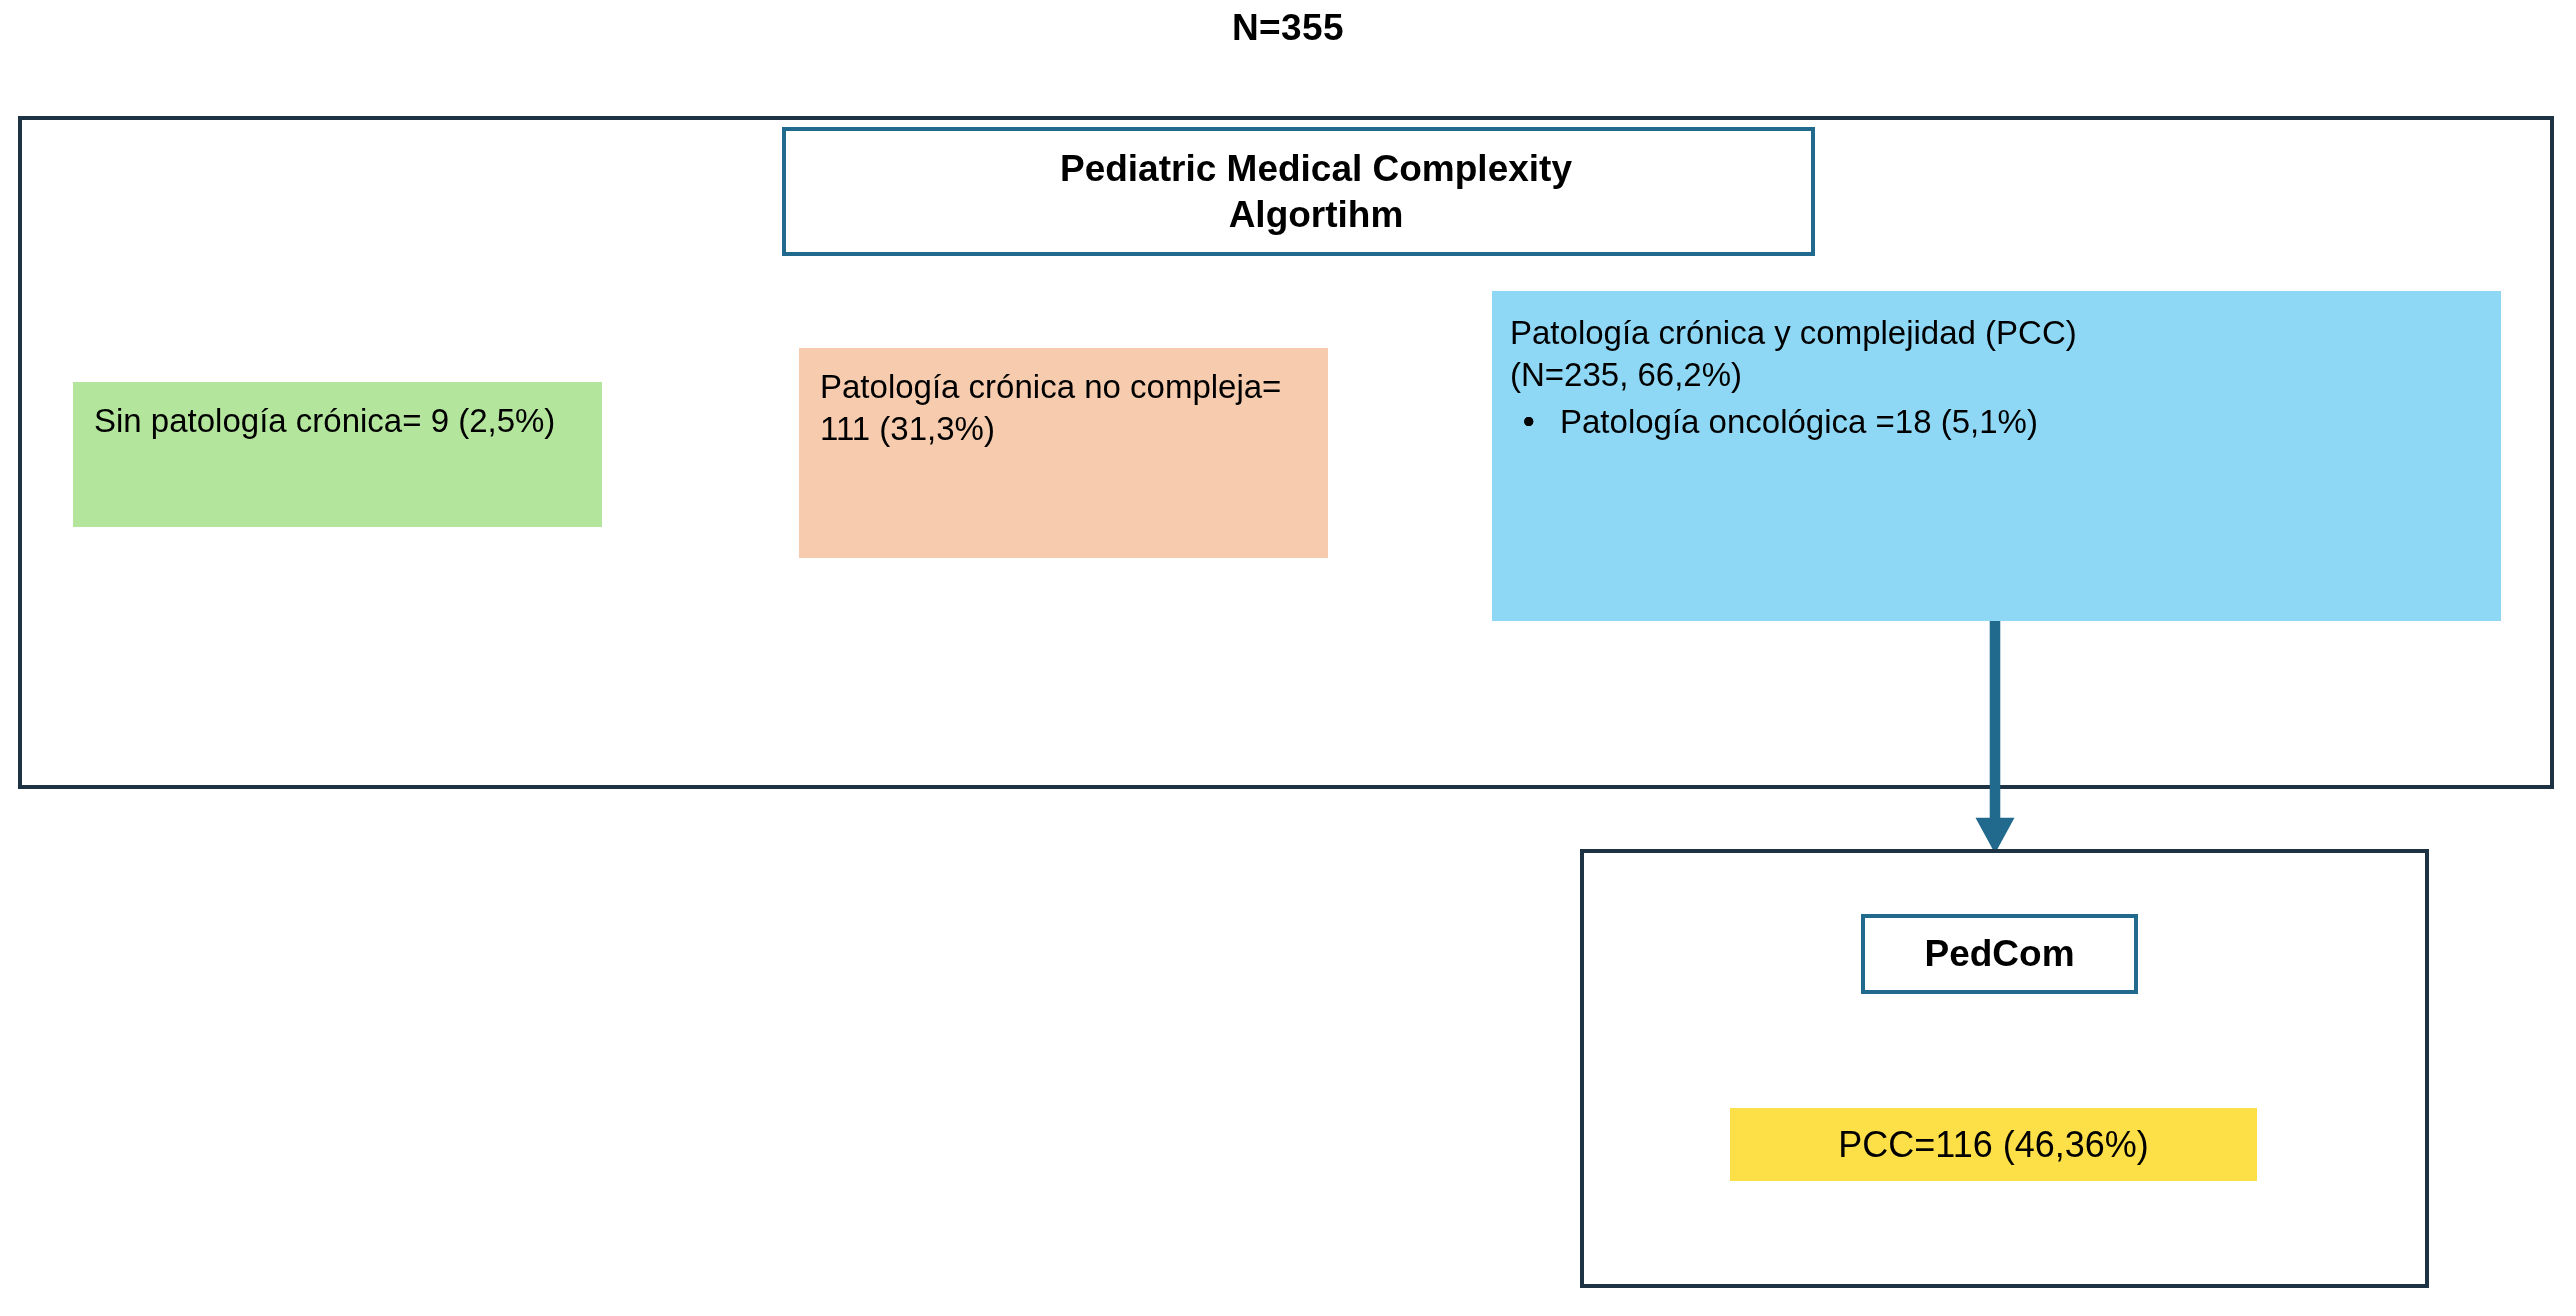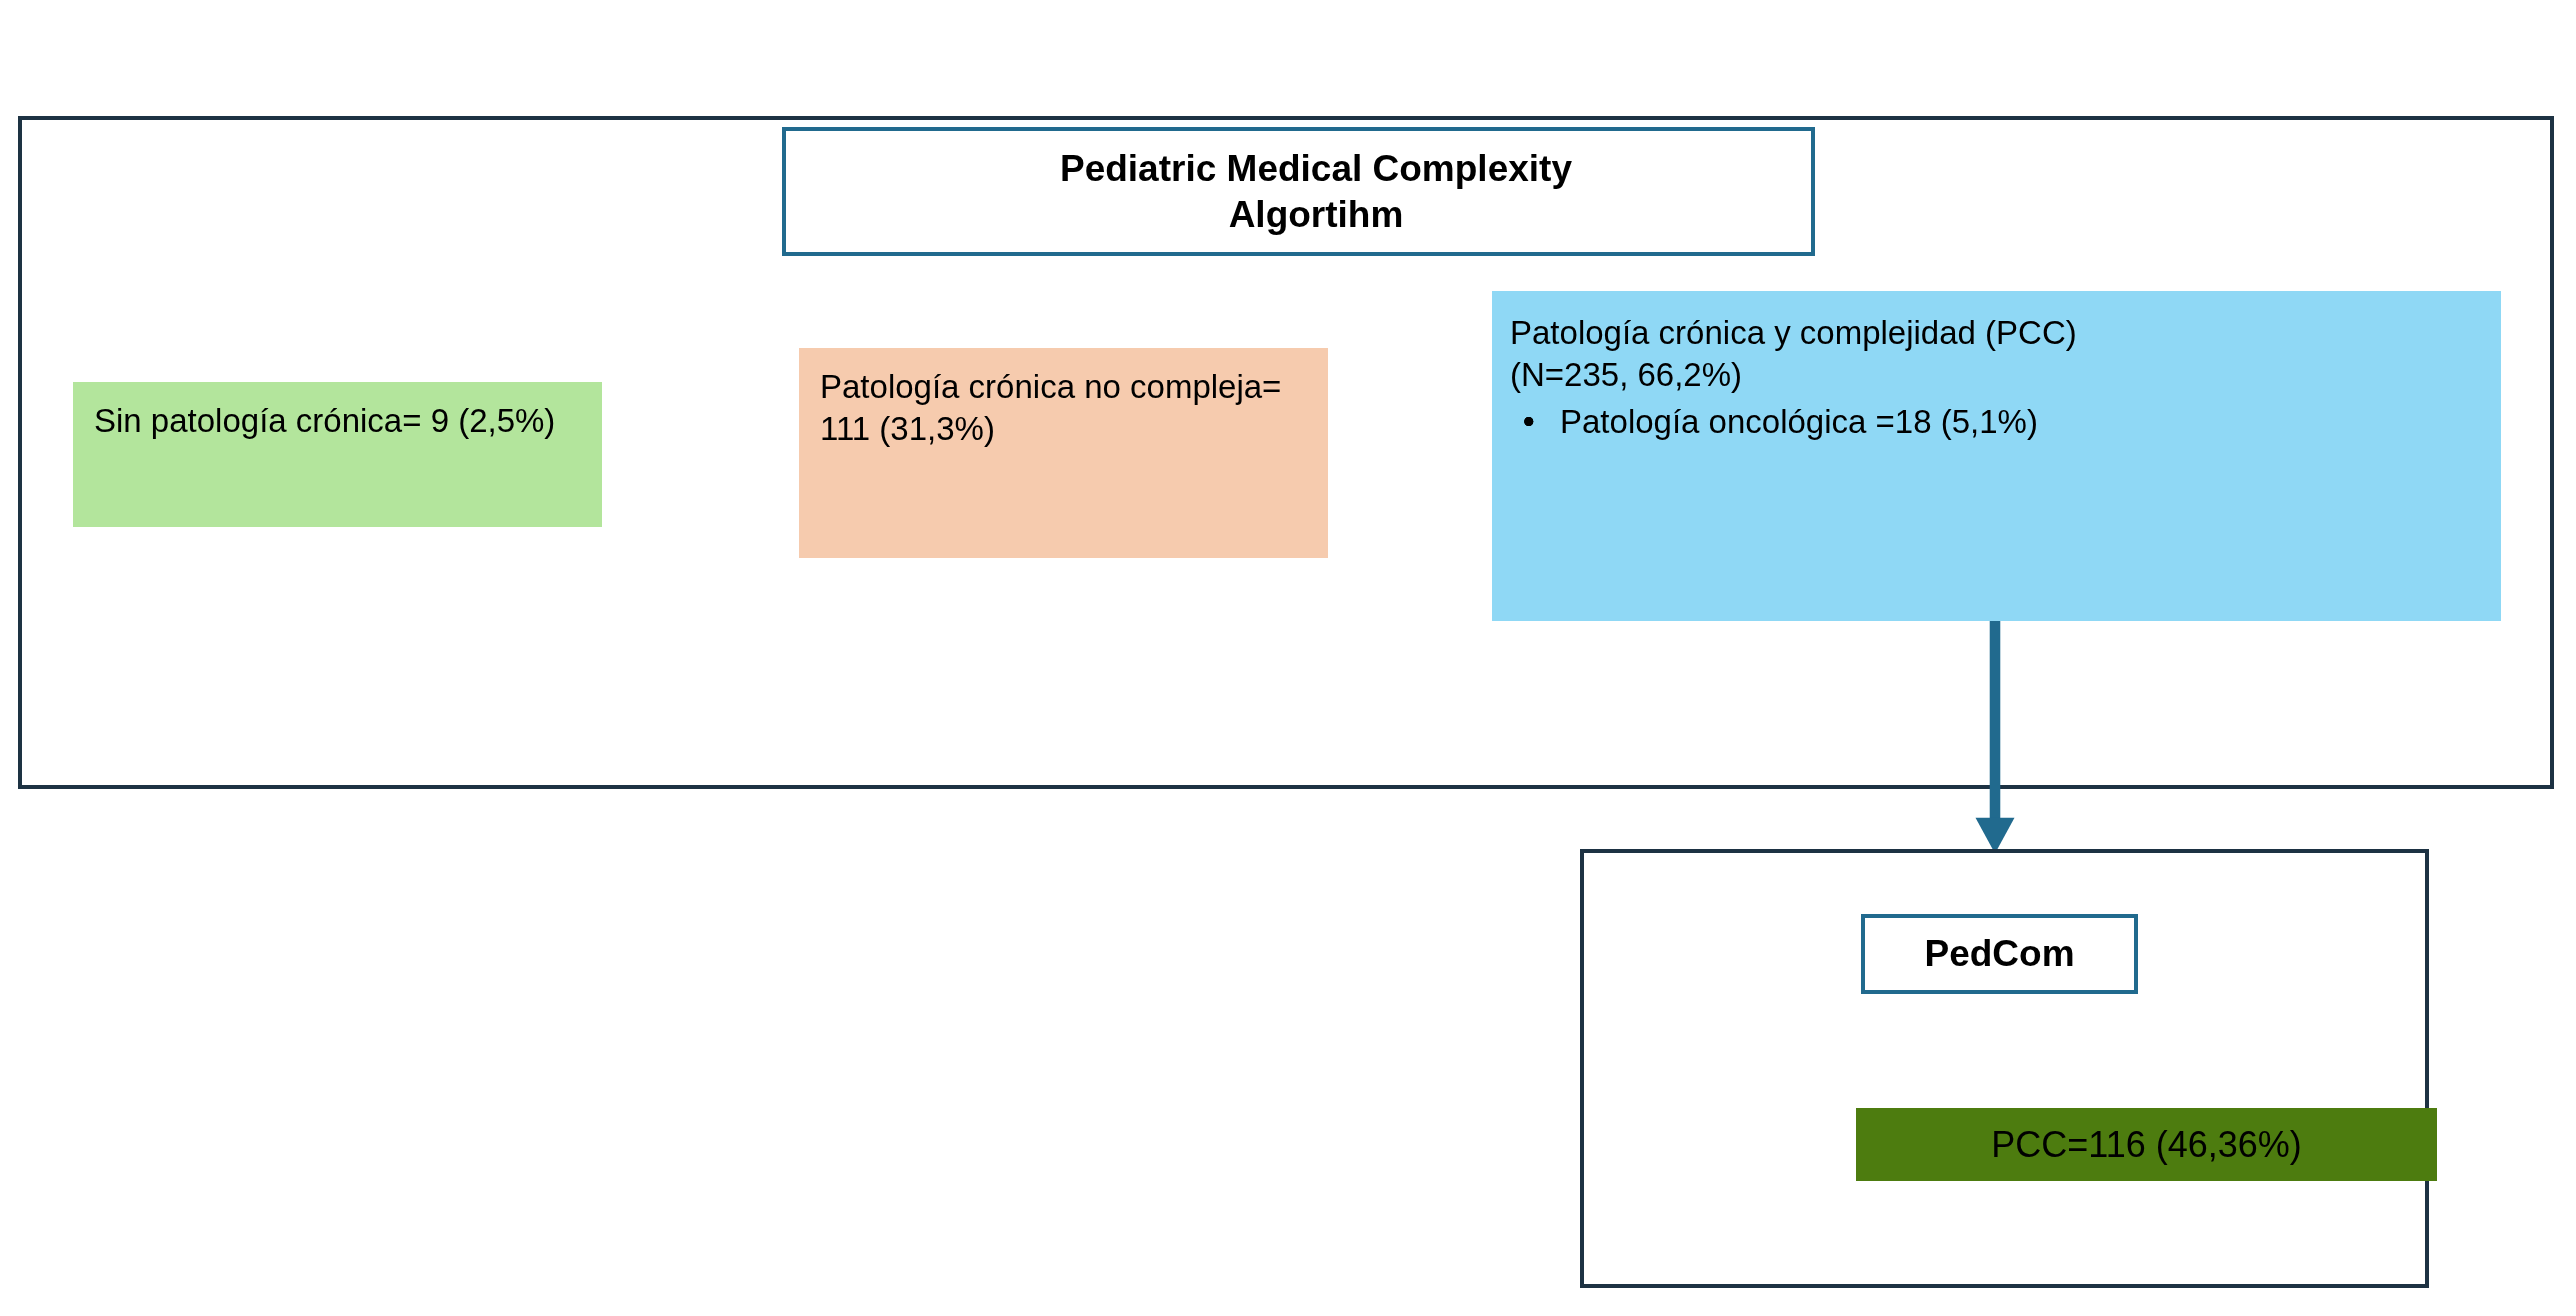--- a/index.html
+++ b/index.html
@@ -156,37 +156,38 @@
     background: #ffffff;
     display: flex;
     align-items: center;
     justify-content: center;
     font-size: 37px;
     font-weight: bold;
   }
 
   .chip-pink {
     position: absolute;
-    left: 1856px;
+    left: 1730px;
     top: 1108px;
-    width: 581px;
+    width: 527px;
     height: 73px;
-    background: #4d7c0f;
+    background: #fde047;
     box-sizing: border-box;
     display: flex;
     align-items: center;
     justify-content: center;
     font-size: 36px;
   }
 </style>
 </head>
 <body>
 
 <div id="canvas">
 
+  <div class="caption">N=355</div>
 
   <div class="outer-frame"></div>
 
   <div class="pmca-box">
     <div class="pmca-title">
       <span>Pediatric Medical Complexity</span><br>
       <span>Algortihm</span>
     </div>
   </div>
 

